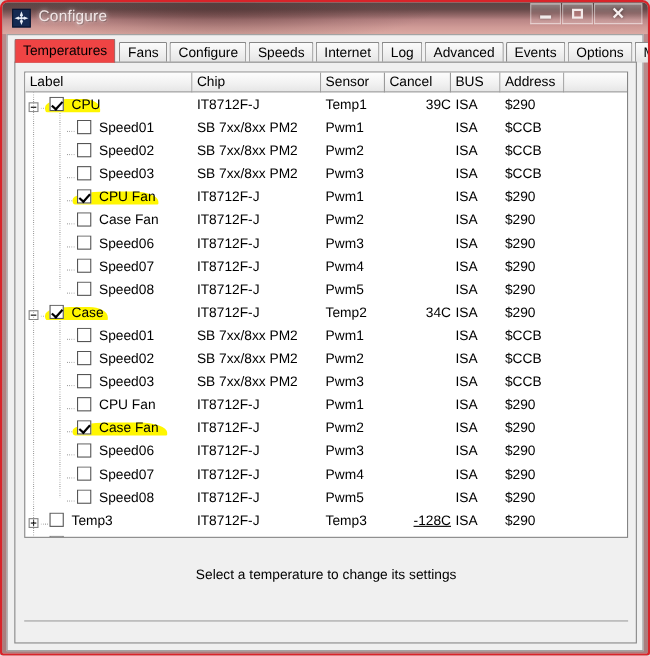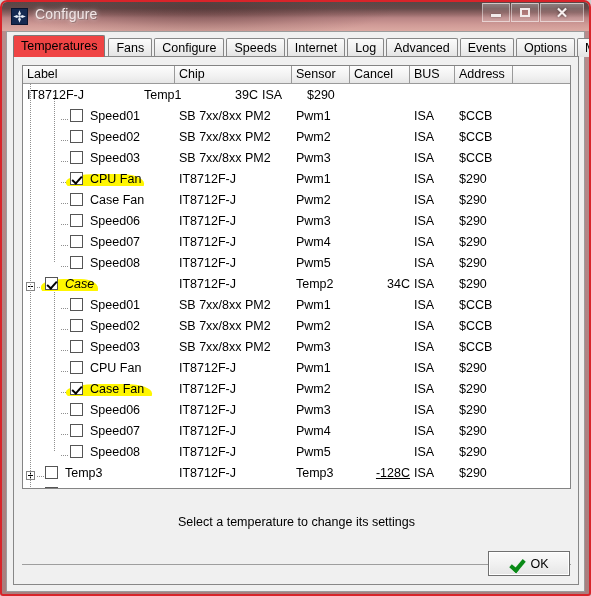--- a/index.html
+++ b/index.html
@@ -320,20 +320,29 @@
             <div class="lv-col" style="width: 152px;">Label</div>
             <div class="lv-col" style="width: 117px;">Chip</div>
             <div class="lv-col" style="width: 58px;">Sensor</div>
             <div class="lv-col" style="width: 60px;">Cancel</div>
             <div class="lv-col" style="width: 45px;">BUS</div>
             <div class="lv-col" style="width: 58px;">Address</div>
             <div class="lv-col last"></div>
           </div>
         <div class="lv-body" id="lvbody">
             <div class="row">
+              <div class="cell c-label" style="width: 152px;">
+                <div class="expander" style="left: 3px; top: 5px;">
+                  <div class="hbar"></div>
+                </div>
+                <div class="hdots" style="left: 14px; top: 10px; width: 7px;"></div>
+                <div class="hl wobble" style="left: 18px; top: 2px; height: 17px; width: 49.6px;"></div>
+                <div class="chk checked" style="margin-left: 22px;"></div>
+                <span class="lbl">CPU</span>
+              </div>
               <div class="cell c-chip" style="width: 117px;">IT8712F-J</div>
               <div class="cell c-sensor" style="width: 58px;">Temp1</div>
               <div class="cell c-sample" style="width: 60px;">39C</div>
               <div class="cell c-bus" style="width: 45px;">ISA</div>
               <div class="cell c-address" style="width: 58px;">$290</div>
             </div>
             <div class="row">
               <div class="cell c-label" style="width: 152px;">
                 <div class="hdots" style="left: 38px; top: 10px; width: 8px;"></div>
                 <div class="chk" style="margin-left: 47px;"></div>
@@ -424,21 +433,21 @@
                 <div class="chk" style="margin-left: 47px;"></div>
                 <span class="lbl">Speed08</span>
               </div>
               <div class="cell c-chip" style="width: 117px;">IT8712F-J</div>
               <div class="cell c-sensor" style="width: 58px;">Pwm5</div>
               <div class="cell c-sample" style="width: 60px;"></div>
               <div class="cell c-bus" style="width: 45px;">ISA</div>
               <div class="cell c-address" style="width: 58px;">$290</div>
             </div>
             <div class="row">
-              <div class="cell c-label" style="width: 152px; font-style: italic;">
+              <div class="cell c-label" style="width: 152px;">
                 <div class="expander" style="left: 3px; top: 5px;">
                   <div class="hbar"></div>
                 </div>
                 <div class="hdots" style="left: 14px; top: 10px; width: 7px;"></div>
                 <div class="hl wobble" style="left: 18px; top: 2px; height: 17px; width: 56.8px;"></div>
                 <div class="chk checked" style="margin-left: 22px;"></div>
                 <span class="lbl">Case</span>
               </div>
               <div class="cell c-chip" style="width: 117px;">IT8712F-J</div>
               <div class="cell c-sensor" style="width: 58px;">Temp2</div>
@@ -574,23 +583,17 @@
             <div class="vline" style="left: 31px; top: 10.5px; height: 168px; bottom: auto;"></div>
             <div class="vline" style="left: 31px; top: 199.5px; height: 168px; bottom: auto;"></div>
           </div>
       </div>
 
       <div class="hintbox">
         <div class="hint-text">Select a temperature to change its settings</div>
       </div>
 
       <div class="btnrow">
-        <div class="btn">
-          <span class="glyph">
-              <span class="check-mark"></span>
-            </span>
-          <span>OK</span>
-        </div>
       </div>
 
     </div>
   </div>
 </div>
 
 </body></html>

